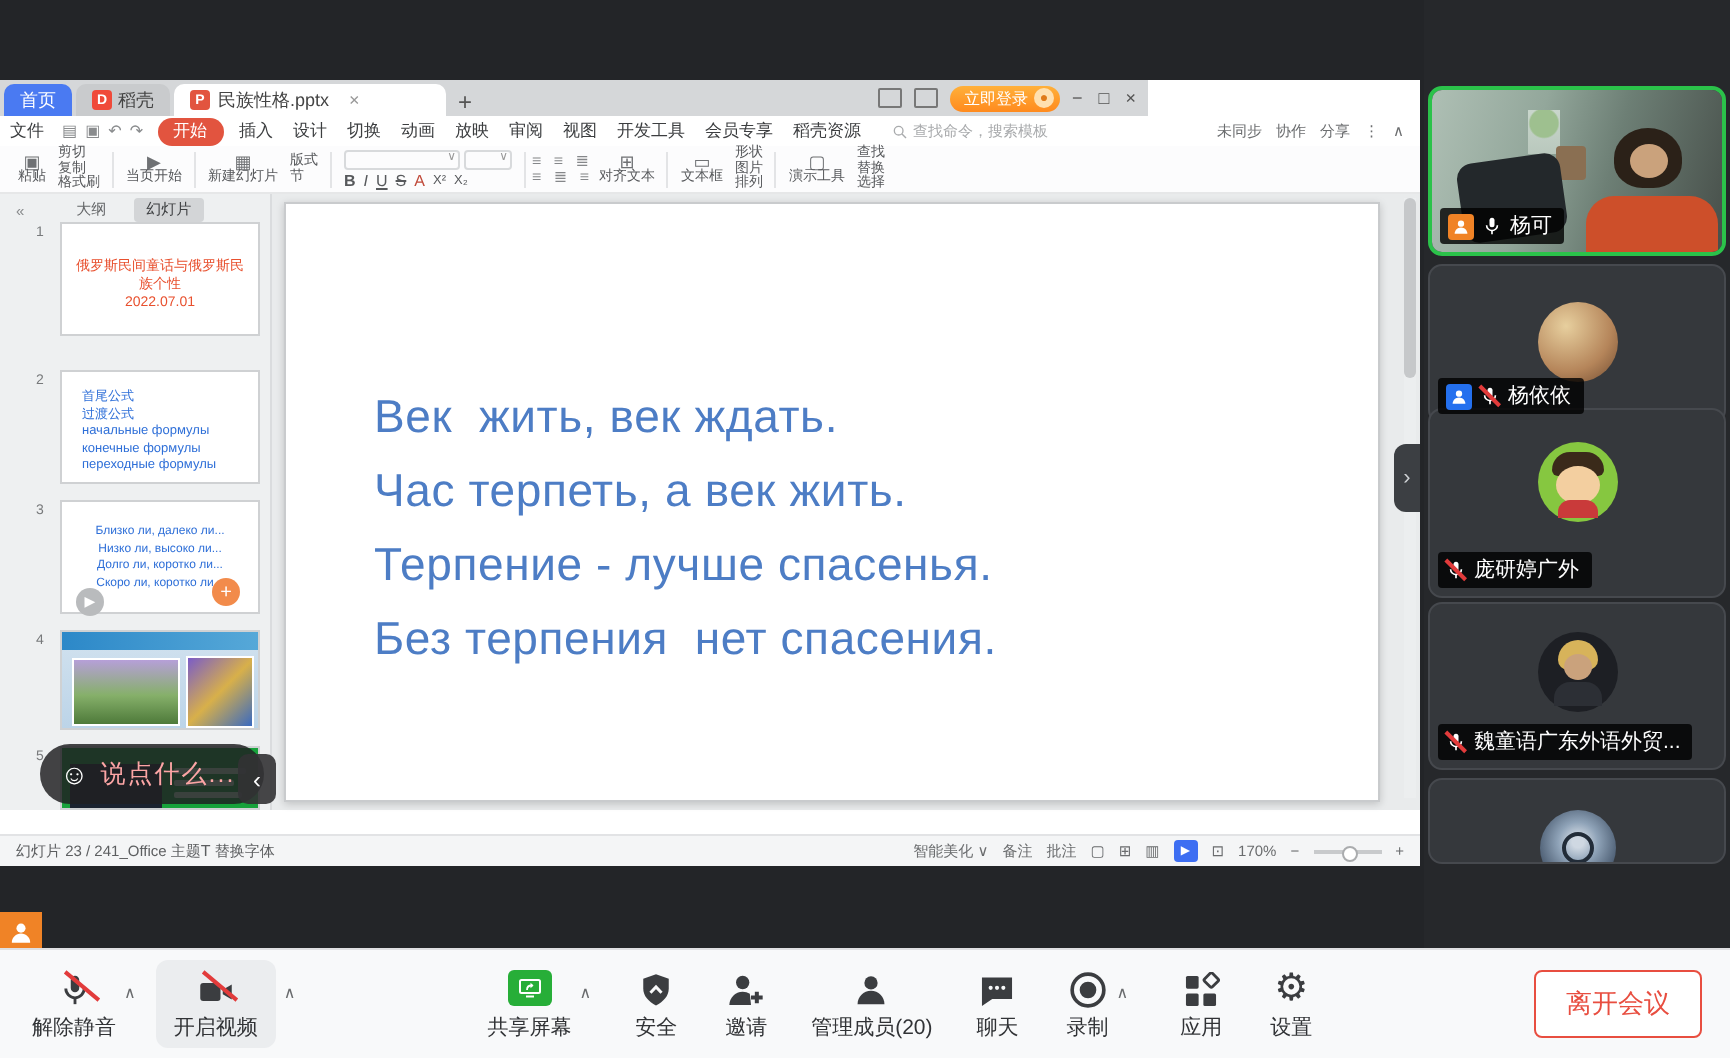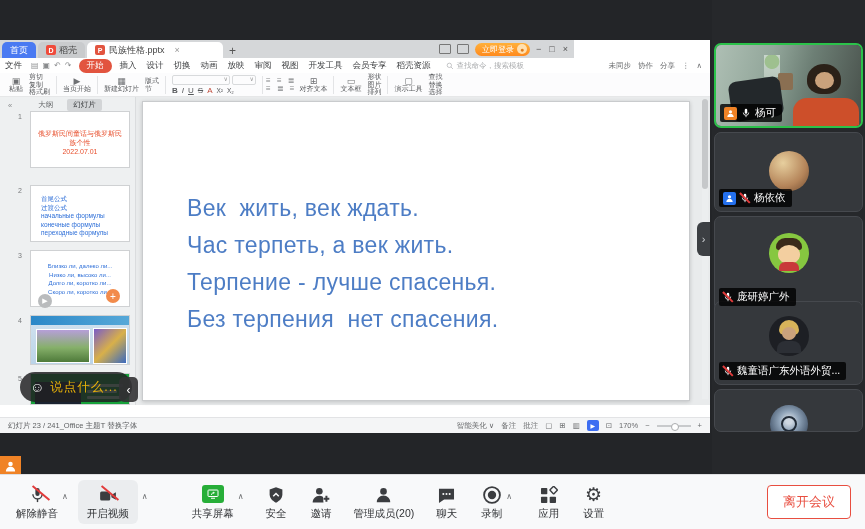--- a/index.html
+++ b/index.html
@@ -71,21 +71,21 @@
   .statusbar .sl{display:flex;padding-left:8px;align-items:center;}
   .statusbar .sr{margin-left:auto;display:flex;gap:7px;align-items:center;padding-right:8px;color:#6a6c6e;}
   .playbox{width:12px;height:11px;background:#3d6ef2;border-radius:2px;color:#fff;font-size:6px;display:flex;align-items:center;justify-content:center;}
   .zslider{width:34px;height:2px;background:#c8cacc;position:relative;}
   .zslider span{position:absolute;left:14px;top:-2px;width:6px;height:6px;border-radius:50%;background:#fff;border:1px solid #aaacae;}
   
   .flyout{position:absolute;left:697px;top:222px;width:13px;height:34px;background:#3c3f43;border-radius:6px 0 0 6px;color:#cfd2d5;font-size:11px;display:flex;align-items:center;justify-content:center;}
   
   .bubble{position:absolute;left:20px;top:372px;height:30px;background:rgba(32,32,34,.84);border-radius:16px;display:flex;align-items:center;gap:6px;padding:0 14px 0 10px;z-index:30;}
   .bubble .face{color:#fff;font-size:14px;}
-  .bubble .bt{color:#eab308;font-size:12.5px;letter-spacing:1px;}
+  .bubble .bt{color:#fca5a5;font-size:12.5px;letter-spacing:1px;}
   .bub-col{position:absolute;left:119px;top:377px;width:19px;height:25px;background:rgba(50,50,52,.9);border-radius:5px;color:#fff;font-size:12px;display:flex;align-items:center;justify-content:center;z-index:30;}
   
   .banner{position:absolute;left:0;top:456px;height:21px;display:flex;align-items:center;z-index:5;}
   .banner .obox{width:21px;height:21px;background:#f08326;display:flex;align-items:center;justify-content:center;color:#fff;}
   .banner .dark{height:21px;background:rgba(8,8,8,.92);display:flex;align-items:center;gap:6px;color:#fff;font-size:11.5px;padding:0 12px 0 8px;font-weight:bold;}
   
   .sidebar{position:absolute;left:712px;top:0;width:153px;height:475px;background:#26282b;}
   .tile{position:absolute;left:2px;width:149px;background:#35383c;border:1px solid #46494e;border-radius:7px;box-sizing:border-box;overflow:hidden;}
   .tile.speaking{border:2px solid #2bc24a;}
   .plabel{position:absolute;left:4px;bottom:4px;background:rgba(0,0,0,.8);border-radius:2px;display:flex;align-items:center;gap:4px;padding:2px 6px 2px 4px;color:#fff;font-size:10.5px;z-index:4;}
@@ -472,21 +472,21 @@
           </span>
         <span class="micwrap slashed">
             <svg width="10" height="12" fill="#fff" color="#fff">
               <use href="#i-mic"></use>
             </svg>
           </span>
         <span>杨依依</span>
       </div>
     </div>
 
-    <div class="tile" style="top:216px;height:95px">
+    <div class="tile" style="top:204px;height:95px">
       <div class="av av3">
           <span class="h"></span>
           <span class="f"></span>
           <span class="b"></span>
         </div>
       <div class="plabel">
         <span class="micwrap slashed">
             <svg width="10" height="12" fill="#fff" color="#fff">
               <use href="#i-mic"></use>
             </svg>
@@ -530,21 +530,21 @@
     <div class="tbtn hl" style="margin-left:10px">
       <span class="icw slashed">
           <svg width="20" height="18" fill="currentColor" color="#3b3d40">
             <use href="#i-cam"></use>
           </svg>
         </span>
       <span>开启视频</span>
     </div>
     <span class="chev">∧</span>
 
-    <div class="tbtn" style="margin-left:44px">
+    <div class="tbtn" style="margin-left:96px">
       <span class="icw">
           <span class="sharebox">
             <svg width="12" height="12" fill="#fff" color="#fff">
               <use href="#i-screen"></use>
             </svg>
           </span>
         </span>
       <span>共享屏幕</span>
     </div>
     <span class="chev">∧</span>

